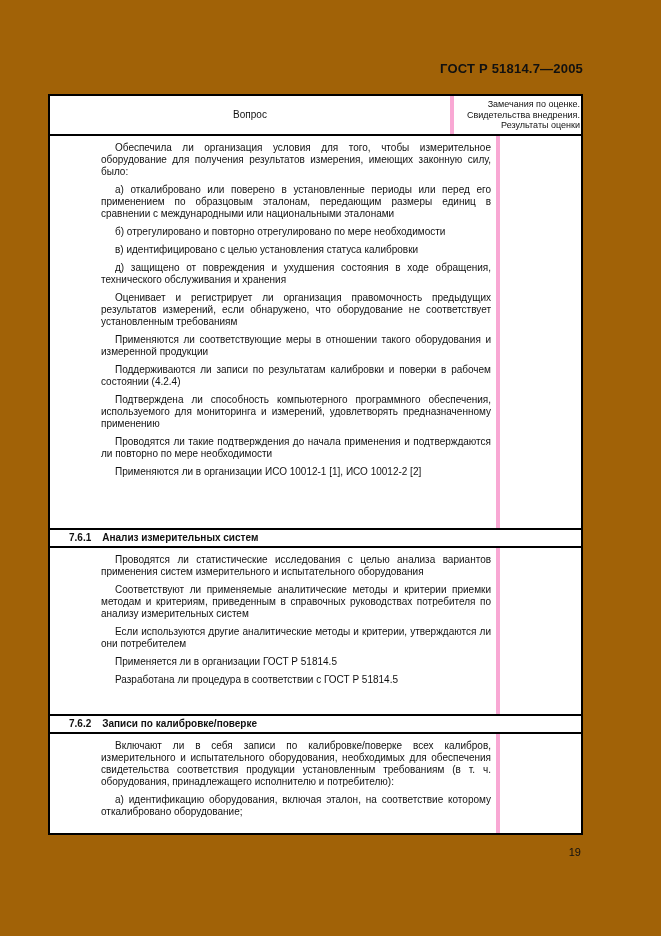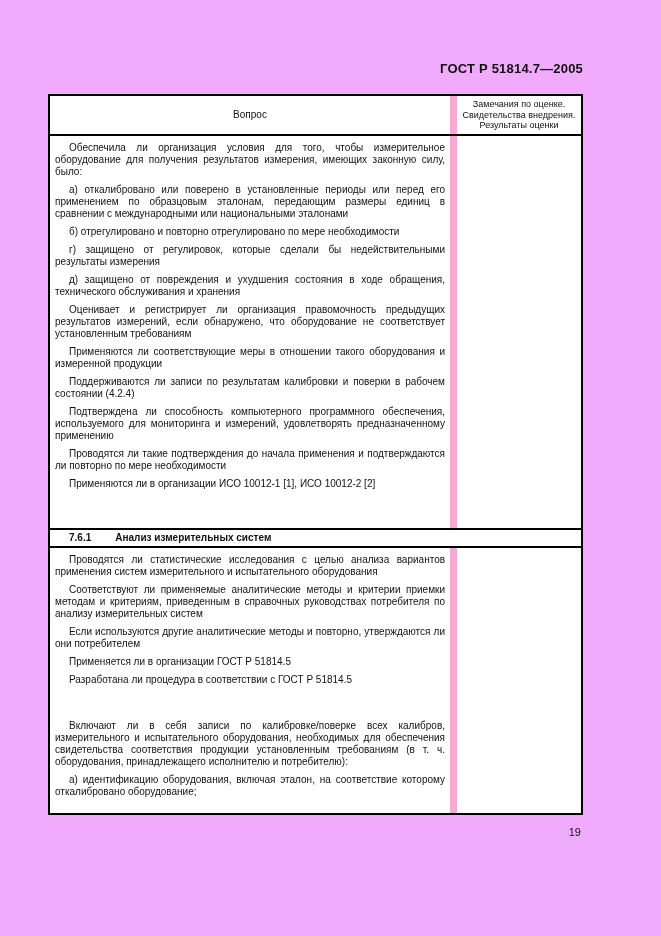--- a/index.html
+++ b/index.html
@@ -1,21 +1,21 @@
 <!DOCTYPE html>
 <html lang="ru"><head>
 <meta charset="utf-8">
 <style>
   * { box-sizing: border-box; margin: 0; padding: 0; }
   html, body { background: #e8e8e8; }
   .page {
     position: relative;
     width: 661px;
     height: 936px;
-    background: #f0abfc;
+    background: #a16207;
     font-family: "Liberation Sans", sans-serif;
     color: #111;
     overflow: hidden;
   }
   .content {
     width: 535px;
     margin-left: 48px;
     padding-top: 61px;
   }
   .doc-header {
@@ -34,38 +34,39 @@
   .header-row {
     display: flex;
     border-bottom: 2px solid #000;
     min-height: 34px;
   }
   .q-col {
     width: 400px;
   }
   .r-col {
     flex: 1;
-    border-left: 7px solid #f9a8d4;
+    border-left: 4px solid #f9a8d4;
+    align-items: flex-end;
   }
   .q-head {
     display: flex;
     align-items: center;
     justify-content: center;
     font-size: 10px;
   }
   .r-head {
     display: flex;
     flex-direction: column;
     justify-content: center;
     text-align: center;
     font-size: 9px;
     line-height: 10.5px;
     padding: 3px 1px;
   }
-  .body-row { display: flex; }
+  .body-row { display: flex; padding-left: 46px; }
   .body-row .q-cell {
     width: 400px;
     padding: 1px 5px 7px 5px;
     font-size: 10px;
     line-height: 12px;
     text-align: justify;
   }
   .q-cell p {
     margin-top: 6px;
     text-indent: 14px;
@@ -75,21 +76,21 @@
   .row-medium { min-height: 166px; }
   .row-short  { min-height: 99px; }
   .section-row {
     border-top: 2px solid #000;
     border-bottom: 2px solid #000;
     font-weight: bold;
     font-size: 10px;
     line-height: 12px;
     padding: 2px 5px 2px 19px;
   }
-  .section-row .sec-num { margin-right: 24px; text-align: center; }
+  .section-row .sec-num { margin-right: 11px; text-align: center; }
   .page-number {
     text-align: right;
     font-size: 11px;
     margin-top: 11px;
     padding-right: 2px;
   }
 </style>
 </head>
 <body>
 
@@ -107,47 +108,50 @@
           <div>Свидетельства внедрения.</div>
           <div>Результаты оценки</div>
         </div>
       </div>
 
       <div class="body-row row-tall">
         <div class="q-cell q-col">
           <p>Обеспечила ли организация условия для того, чтобы измерительное оборудование для получения результатов измерения, имеющих законную силу, было:</p>
           <p>а) откалибровано или поверено в установленные периоды или перед его применением по образцовым эталонам, передающим размеры единиц в сравнении с международными или национальными эталонами</p>
           <p>б) отрегулировано и повторно отрегулировано по мере необходимости</p>
-          <p>г) защищено от регулировок, которые сделали бы недействительными результаты измерения</p>
+          <p>в) идентифицировано с целью установления статуса калибровки</p>
           <p>д) защищено от повреждения и ухудшения состояния в ходе обращения, технического обслуживания и хранения</p>
           <p>Оценивает и регистрирует ли организация правомочность предыдущих результатов измерений, если обнаружено, что оборудование не соответствует установленным требованиям</p>
           <p>Применяются ли соответствующие меры в отношении такого оборудования и измеренной продукции</p>
           <p>Поддерживаются ли записи по результатам калибровки и поверки в рабочем состоянии (4.2.4)</p>
           <p>Подтверждена ли способность компьютерного программного обеспечения, используемого для мониторинга и измерений, удовлетворять предназначенному применению</p>
           <p>Проводятся ли такие подтверждения до начала применения и подтверждаются ли повторно по мере необходимости</p>
           <p>Применяются ли в организации ИСО 10012-1 [1], ИСО 10012-2 [2]</p>
         </div>
         <div class="r-col"></div>
       </div>
 
       <div class="section-row">
         <span class="sec-num">7.6.1</span><span>Анализ измерительных систем</span>
       </div>
 
       <div class="body-row row-medium">
         <div class="q-cell q-col">
           <p>Проводятся ли статистические исследования с целью анализа вариантов применения систем измерительного и испытательного оборудования</p>
           <p>Соответствуют ли применяемые аналитические методы и критерии приемки методам и критериям, приведенным в справочных руководствах потребителя по анализу измерительных систем</p>
-          <p>Если используются другие аналитические методы и повторно, утверждаются ли они потребителем</p>
+          <p>Если используются другие аналитические методы и критерии, утверждаются ли они потребителем</p>
           <p>Применяется ли в организации ГОСТ Р 51814.5</p>
           <p>Разработана ли процедура в соответствии с ГОСТ Р 51814.5</p>
         </div>
         <div class="r-col"></div>
       </div>
 
+      <div class="section-row">
+        <span class="sec-num">7.6.2</span><span>Записи по калибровке/поверке</span>
+      </div>
 
       <div class="body-row row-short">
         <div class="q-cell q-col">
           <p>Включают ли в себя записи по калибровке/поверке всех калибров, измерительного и испытательного оборудования, необходимых для обеспечения свидетельства соответствия продукции установленным требованиям (в т. ч. оборудования, принадлежащего исполнителю и потребителю):</p>
           <p>а) идентификацию оборудования, включая эталон, на соответствие которому откалибровано оборудование;</p>
         </div>
         <div class="r-col"></div>
       </div>
 
     </div>

